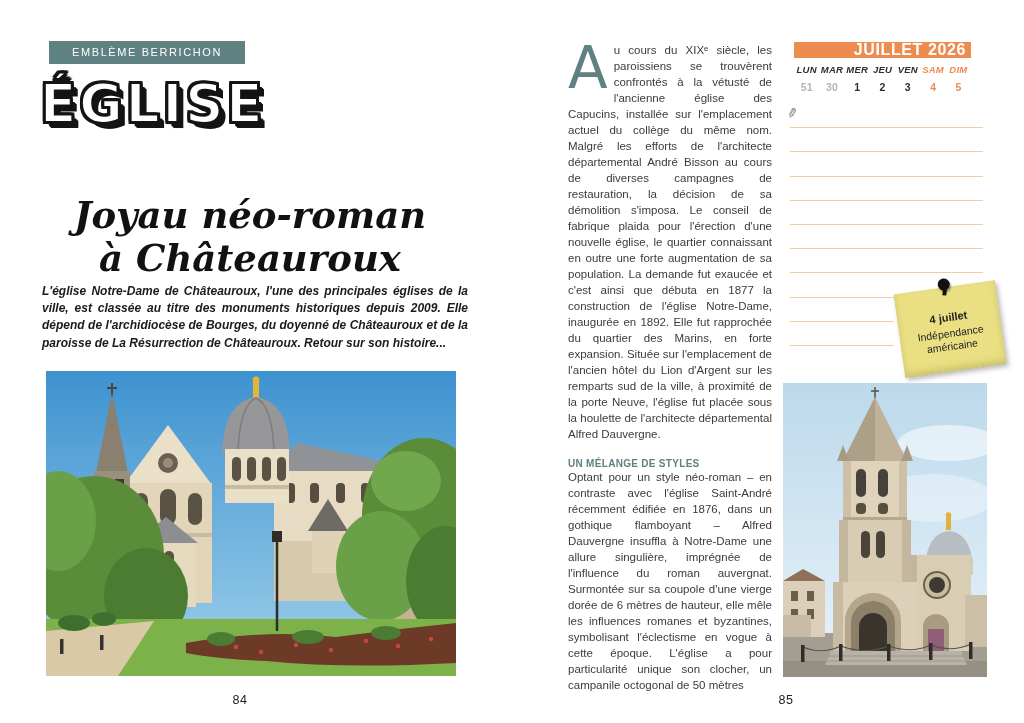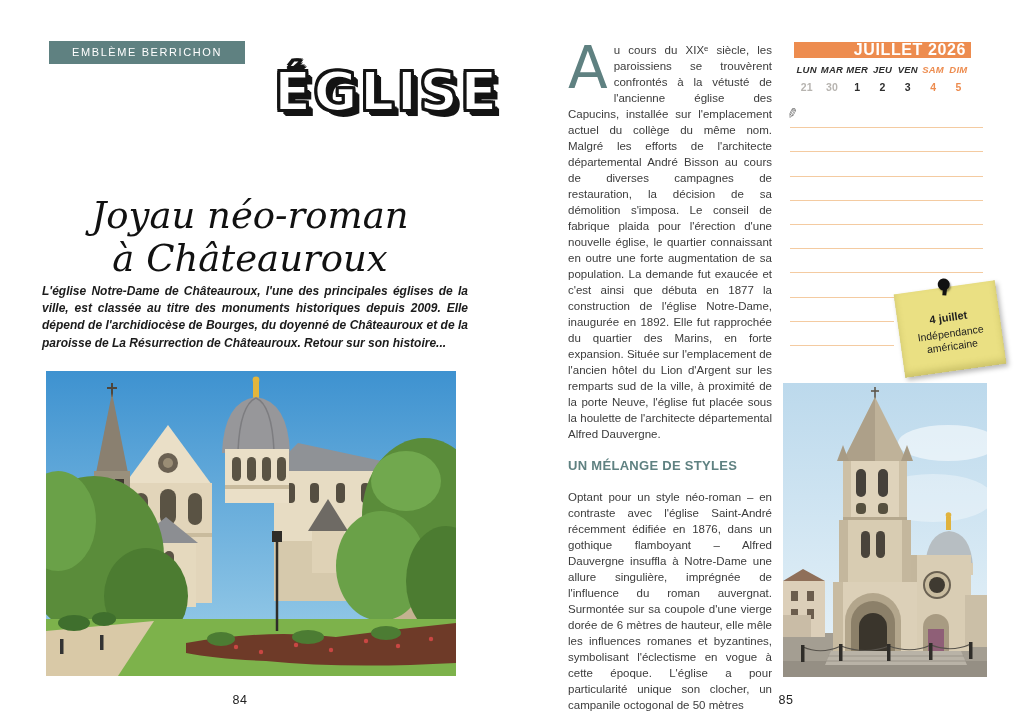--- a/index.html
+++ b/index.html
@@ -16,34 +16,34 @@
     position:relative;width:1024px;height:723px;background:#ffffff;
     font-family:"Liberation Sans",sans-serif;overflow:hidden;
   }
   
   .badge{
     position:absolute;left:49px;top:41px;height:23px;line-height:23px;
     background:var(--teal);color:#fff;padding:0 23px;
     font-size:11px;letter-spacing:1.6px;font-weight:400;
   }
   .display-title{
-    position:absolute;left:0;top:60px;width:500px;text-align:right;
-    font-family:"DejaVu Sans",sans-serif;font-weight:800;
+    position:absolute;left:0;top:72px;width:500px;text-align:left;
+    font-family:"DejaVu Sans",sans-serif;font-weight:800;padding-left:40px;
   }
   .t-line{
     display:block;font-size:53px;line-height:64px;letter-spacing:3px;
     color:#ffffff;-webkit-text-stroke:2px #141414;
     text-shadow:
       -2px -2px 0 #141414, 2px -2px 0 #141414,-2px 2px 0 #141414, 2px 2px 0 #141414,
       0 -2px 0 #141414, 0 2px 0 #141414,-2px 0 0 #141414, 2px 0 0 #141414,
       4px 4px 0 #141414,5px 5px 0 #141414,6px 6px 0 #141414;
   }
   .subtitle{
     position:absolute;left:0;top:194px;width:500px;text-align:center;
-    font-family:"DejaVu Serif",serif;font-style:italic;font-weight:normal;
+    font-family:"DejaVu Serif",serif;font-style:italic;font-weight:bold;
     color:#111;
   }
   .s-line{display:block;font-size:37px;line-height:43px;}
   .intro{
     position:absolute;left:42px;top:283px;width:426px;
     font-style:italic;font-weight:bold;font-size:12px;line-height:17.2px;
     text-align:justify;color:#1b1b1b;
   }
   .photo{position:absolute;overflow:hidden;}
   .photo svg{display:block;width:100%;height:100%;}
@@ -57,22 +57,22 @@
   .pn-right{left:764px;}
   
   .article-col{position:absolute;left:568px;top:42px;width:204px;color:var(--body-ink);}
   .body-p{font-size:11.5px;line-height:16px;text-align:justify;}
   .dropcap{
     float:left;font-family:"DejaVu Sans",sans-serif;
     font-size:58px;line-height:48px;color:var(--teal);
     margin:2px 6px 0 0;font-weight:400;
   }
   .section-heading{
-    margin-top:16px;margin-bottom:16px;color:var(--teal);
-    font-size:13px;font-weight:bold;letter-spacing:0.3px;
+    margin-top:16px;margin-bottom:0;color:var(--teal);
+    font-size:10px;font-weight:bold;letter-spacing:0.3px;
   }
   
   .cal-bar{
     position:absolute;left:794px;top:42px;width:177px;height:16px;
     background:var(--orange);color:#fff;text-align:right;
     font-size:16px;font-weight:bold;line-height:16px;letter-spacing:0.6px;
     padding-right:5px;
   }
   .cal-days,.cal-dates{
     position:absolute;left:794px;width:177px;
@@ -247,21 +247,21 @@
       <div class="cal-days">
           <span class="cal-day">LUN</span>
           <span class="cal-day">MAR</span>
           <span class="cal-day">MER</span>
           <span class="cal-day">JEU</span>
           <span class="cal-day">VEN</span>
           <span class="cal-day weekend">SAM</span>
           <span class="cal-day weekend">DIM</span>
         </div>
       <div class="cal-dates">
-          <span class="cal-date muted">21</span>
+          <span class="cal-date muted">51</span>
           <span class="cal-date muted">30</span>
           <span class="cal-date normal">1</span>
           <span class="cal-date normal">2</span>
           <span class="cal-date normal">3</span>
           <span class="cal-date weekend">4</span>
           <span class="cal-date weekend">5</span>
         </div>
       <span class="pencil">✎</span>
       <div class="note-lines">
           <div class="note-line"></div>

